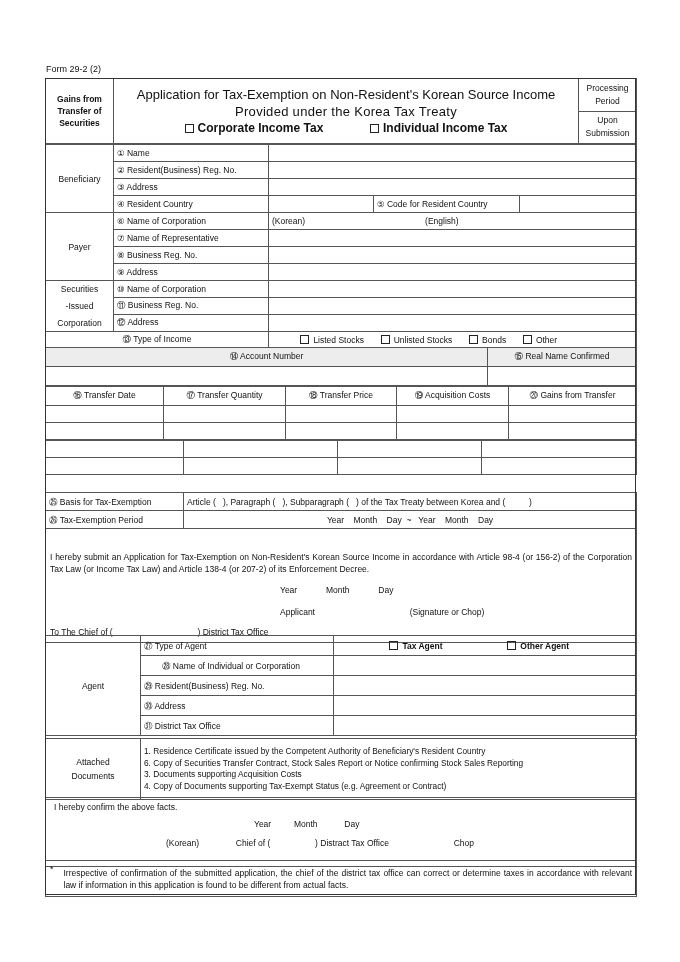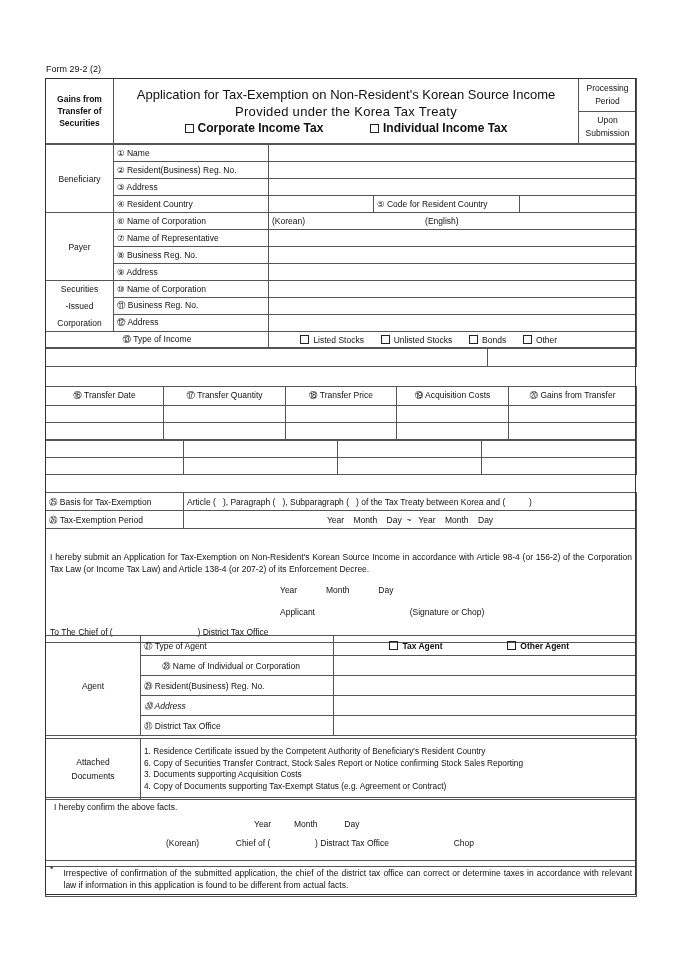--- a/index.html
+++ b/index.html
@@ -124,20 +124,24 @@
   </tr>
 </tbody>
   </table>
 
 <table class="f" style="top:347px;">
   <colgroup>
       <col style="width:442px">
       <col style="width:149px">
     </colgroup>
   <tbody>
+      <tr>
+    <td class="c shade" style="height:18px;">⑭ Account Number</td>
+    <td class="c shade" style="height:18px;">⑮ Real Name  Confirmed</td>
+  </tr>
   <tr>
     <td style="height:18px;"></td>
     <td style="height:18px;"></td>
   </tr>
 </tbody>
   </table>
 
 <table class="f" style="top:386px;">
   <colgroup>
       <col style="width:118px">
@@ -260,21 +264,21 @@
   </tr>
   <tr>
     <td style="height:19px;padding-left:21px;">㉘ Name of Individual or Corporation</td>
     <td></td>
   </tr>
   <tr>
     <td style="height:19px;">㉙ Resident(Business) Reg. No.</td>
     <td></td>
   </tr>
   <tr>
-    <td style="height:19px;font-style:italic;">㉚ Address</td>
+    <td style="height:19px;">㉚ Address</td>
     <td></td>
   </tr>
   <tr>
     <td style="height:19px;">㉛ District Tax Office</td>
     <td></td>
   </tr>
 </tbody>
   </table>
 
 <table class="f" style="top:738px;">

